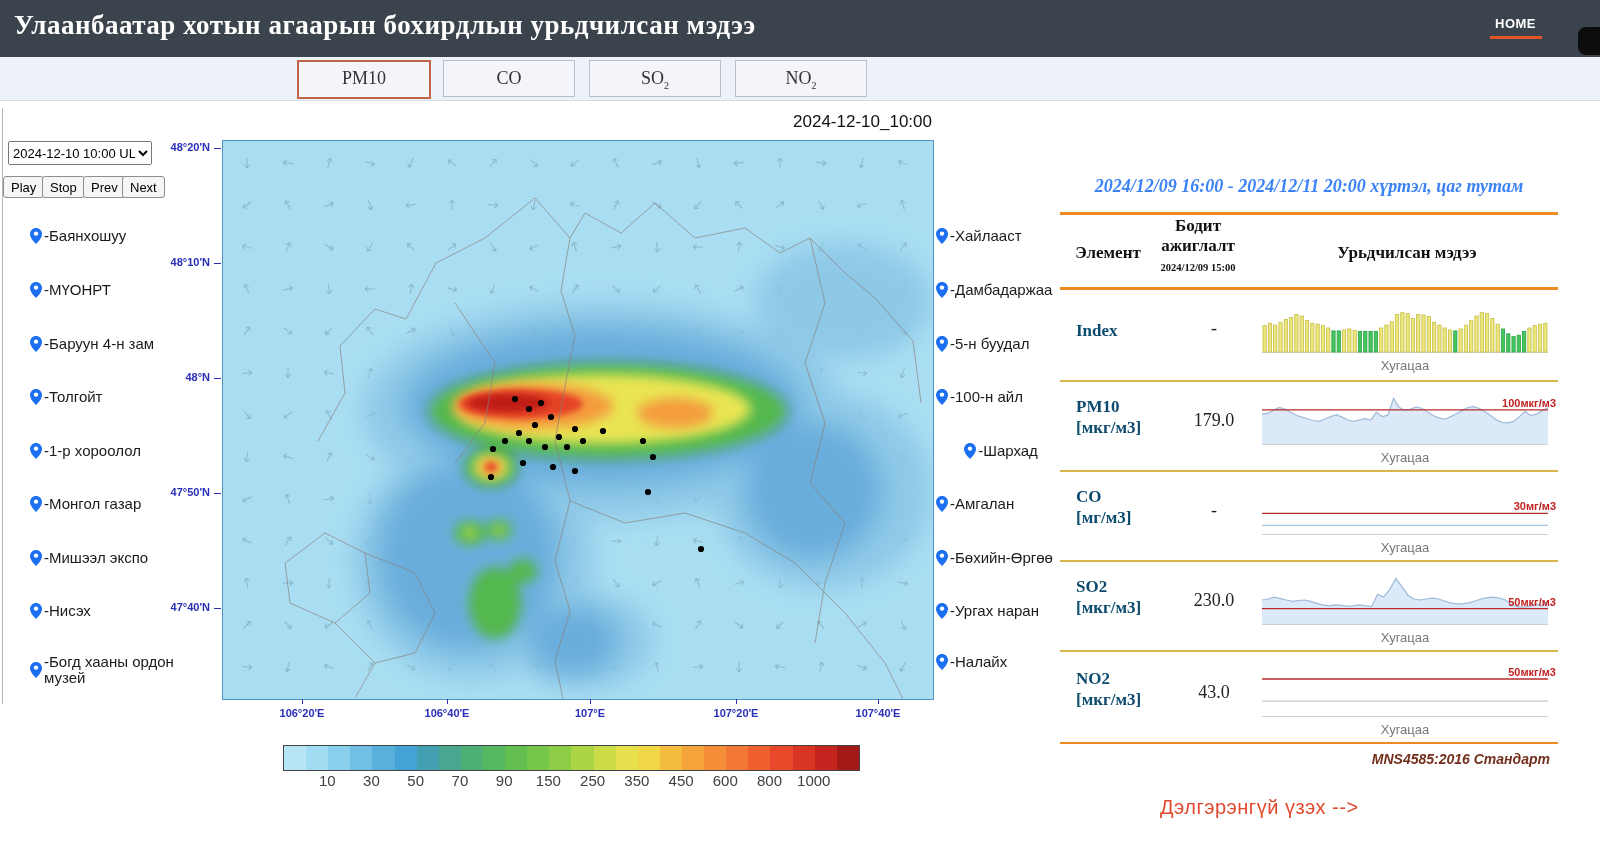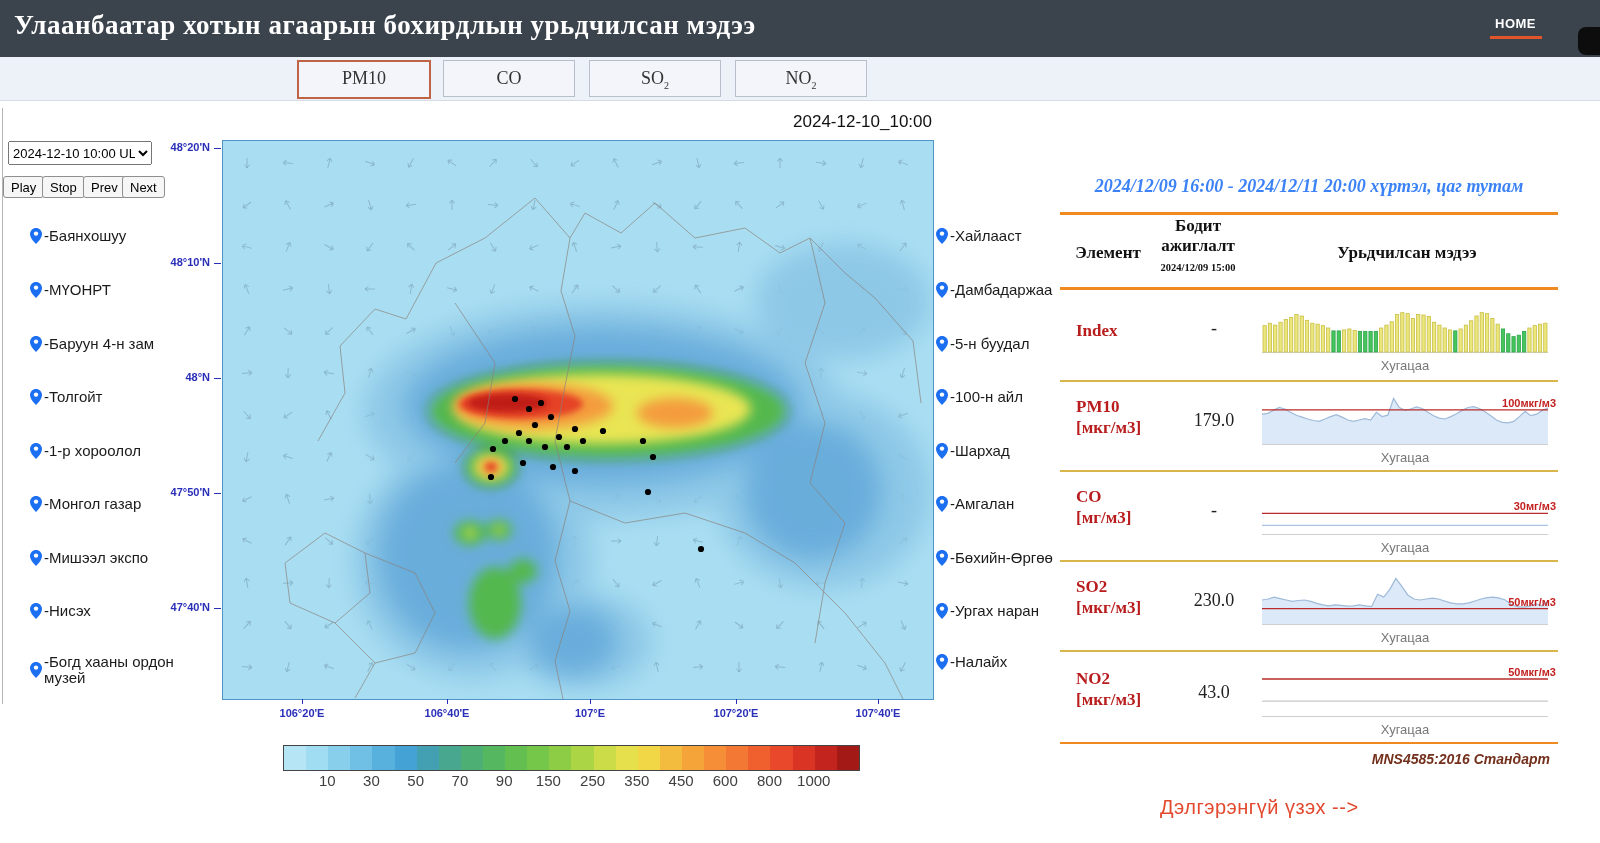--- a/index.html
+++ b/index.html
@@ -48,21 +48,21 @@
   .pnl-title{position:absolute;left:1060px;top:132px;width:498px;text-align:center;color:#e8432e;
     font-family:"Liberation Serif",serif;font-weight:bold;font-size:21px;}
   .pnl-sub{position:absolute;left:1060px;top:176px;width:498px;text-align:center;color:#3b82f6;
     font-family:"Liberation Serif",serif;font-weight:bold;font-style:italic;font-size:18px;}
   .oline{position:absolute;left:1060px;width:498px;background:#ee8a20;}
   .gline{position:absolute;left:1060px;width:498px;height:1.5px;background:#d9b64a;}
   .th-cell{position:absolute;font-family:"Liberation Serif",serif;font-weight:bold;font-size:17px;color:#111;text-align:center;}
   .th-sm{position:absolute;font-family:"Liberation Serif",serif;font-weight:bold;font-size:10.5px;color:#111;text-align:center;}
 
   .crow{position:absolute;left:1060px;width:498px;height:88px;}
-  .crow .el-name{position:absolute;left:16px;top:12px;font-family:"Liberation Serif",serif;font-weight:bold;font-size:17px;color:#b91c1c;line-height:21px;}
+  .crow .el-name{position:absolute;left:16px;top:12px;font-family:"Liberation Serif",serif;font-weight:bold;font-size:17px;color:#0c4a6e;line-height:21px;}
   .crow .el-name.single{top:28px;}
   .crow .el-val{position:absolute;left:118px;top:26px;width:72px;text-align:center;font-family:"Liberation Serif",serif;font-size:18px;color:#222;}
   .crow .chart{position:absolute;left:202px;top:8px;width:294px;height:58px;}
   .crow .caption{position:absolute;left:202px;top:66px;width:286px;text-align:center;font-size:13px;color:#777;}
   .thr{position:absolute;right:0;color:#c21f1f;font-weight:bold;font-size:11px;}
 
   .mns-note{position:absolute;left:1250px;top:751px;width:300px;text-align:right;color:#73301c;
     font-family:Liberation Sans, sans-serif;font-weight:bold;font-style:italic;font-size:14px;}
   .details-link{position:absolute;left:1160px;top:796px;font-size:20px;color:#e2492e;cursor:pointer;letter-spacing:.5px;}
 </style>
@@ -182,21 +182,21 @@
         </svg>
         <span class="lbl">-5-н буудал</span>
       </div>
       <div class="station" style="left: 936px; width: 130px; top: 389px;">
         <svg width="12" height="16" viewBox="0 0 12 16" class="pin">
           <path d="M6 0C2.7 0 0 2.7 0 6c0 4.5 6 10 6 10s6-5.5 6-10C12 2.7 9.3 0 6 0z" fill="#1b6ff0"></path>
           <circle cx="6" cy="5.6" r="2.2" fill="#fff"></circle>
         </svg>
         <span class="lbl">-100-н айл</span>
       </div>
-      <div class="station" style="left: 936px; width: 130px; top: 443px;">
+      <div class="station" style="left: 936px; width: 130px; top: 443px; justify-content: center;">
         <svg width="12" height="16" viewBox="0 0 12 16" class="pin">
           <path d="M6 0C2.7 0 0 2.7 0 6c0 4.5 6 10 6 10s6-5.5 6-10C12 2.7 9.3 0 6 0z" fill="#1b6ff0"></path>
           <circle cx="6" cy="5.6" r="2.2" fill="#fff"></circle>
         </svg>
         <span class="lbl">-Шархад</span>
       </div>
       <div class="station" style="left: 936px; width: 130px; top: 496px;">
         <svg width="12" height="16" viewBox="0 0 12 16" class="pin">
           <path d="M6 0C2.7 0 0 2.7 0 6c0 4.5 6 10 6 10s6-5.5 6-10C12 2.7 9.3 0 6 0z" fill="#1b6ff0"></path>
           <circle cx="6" cy="5.6" r="2.2" fill="#fff"></circle>

